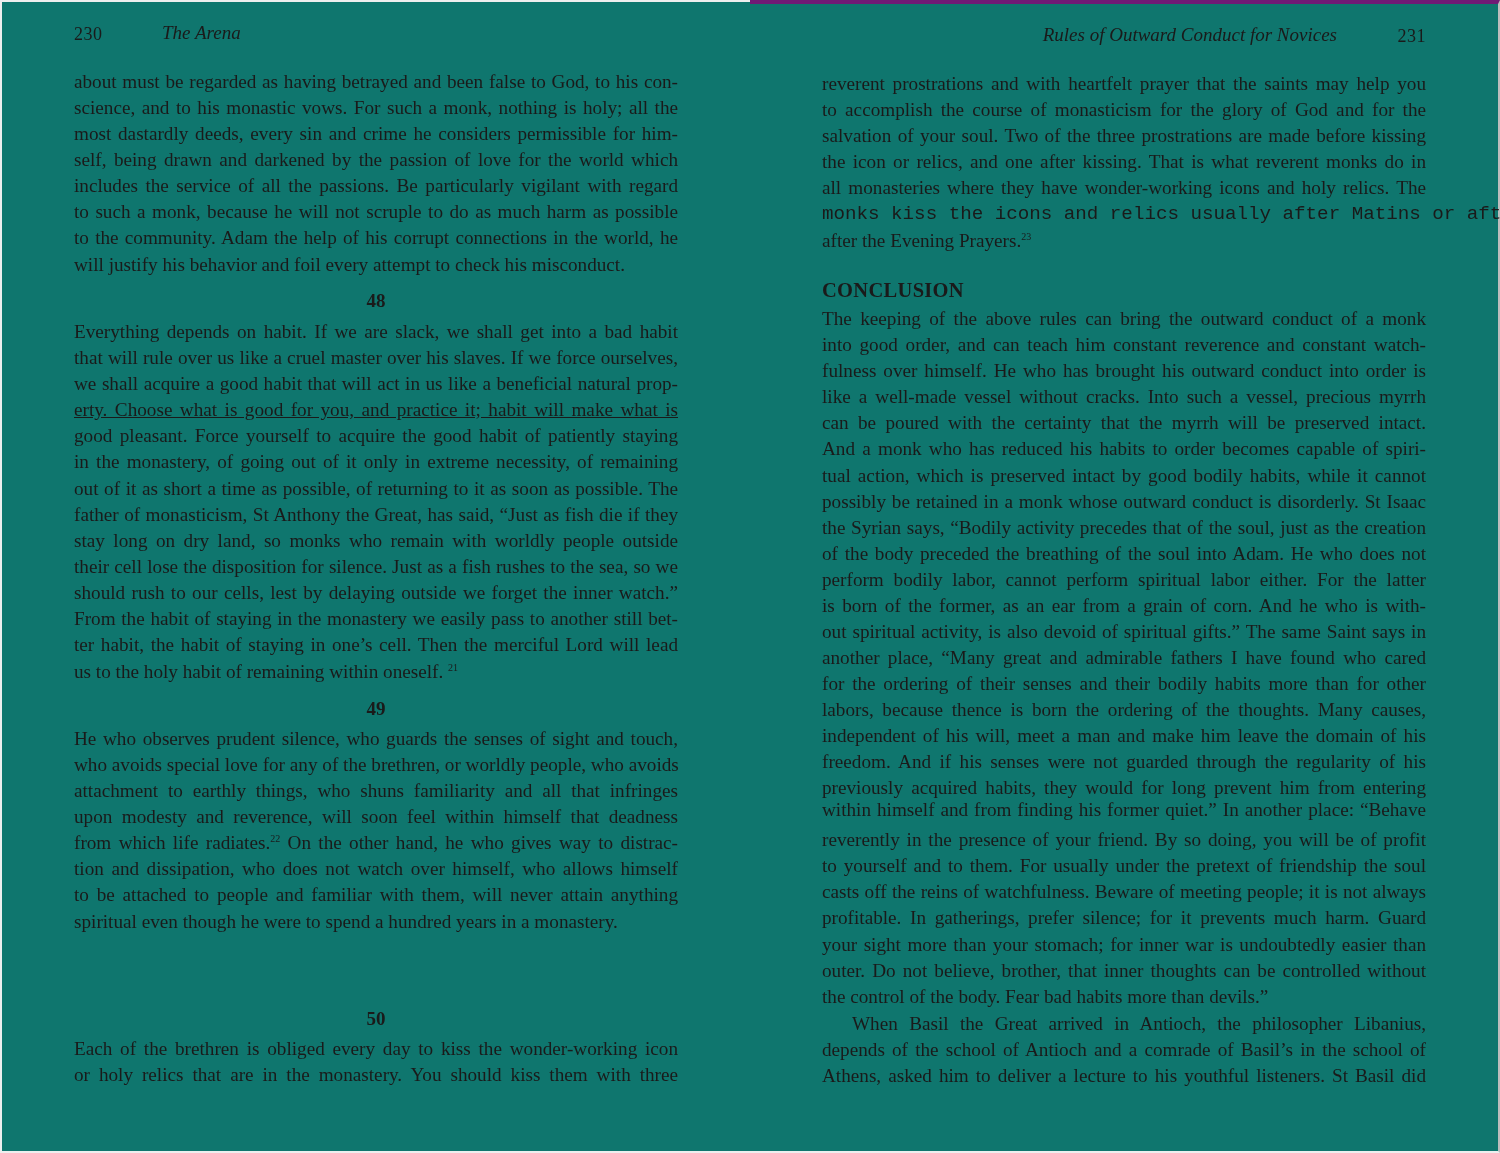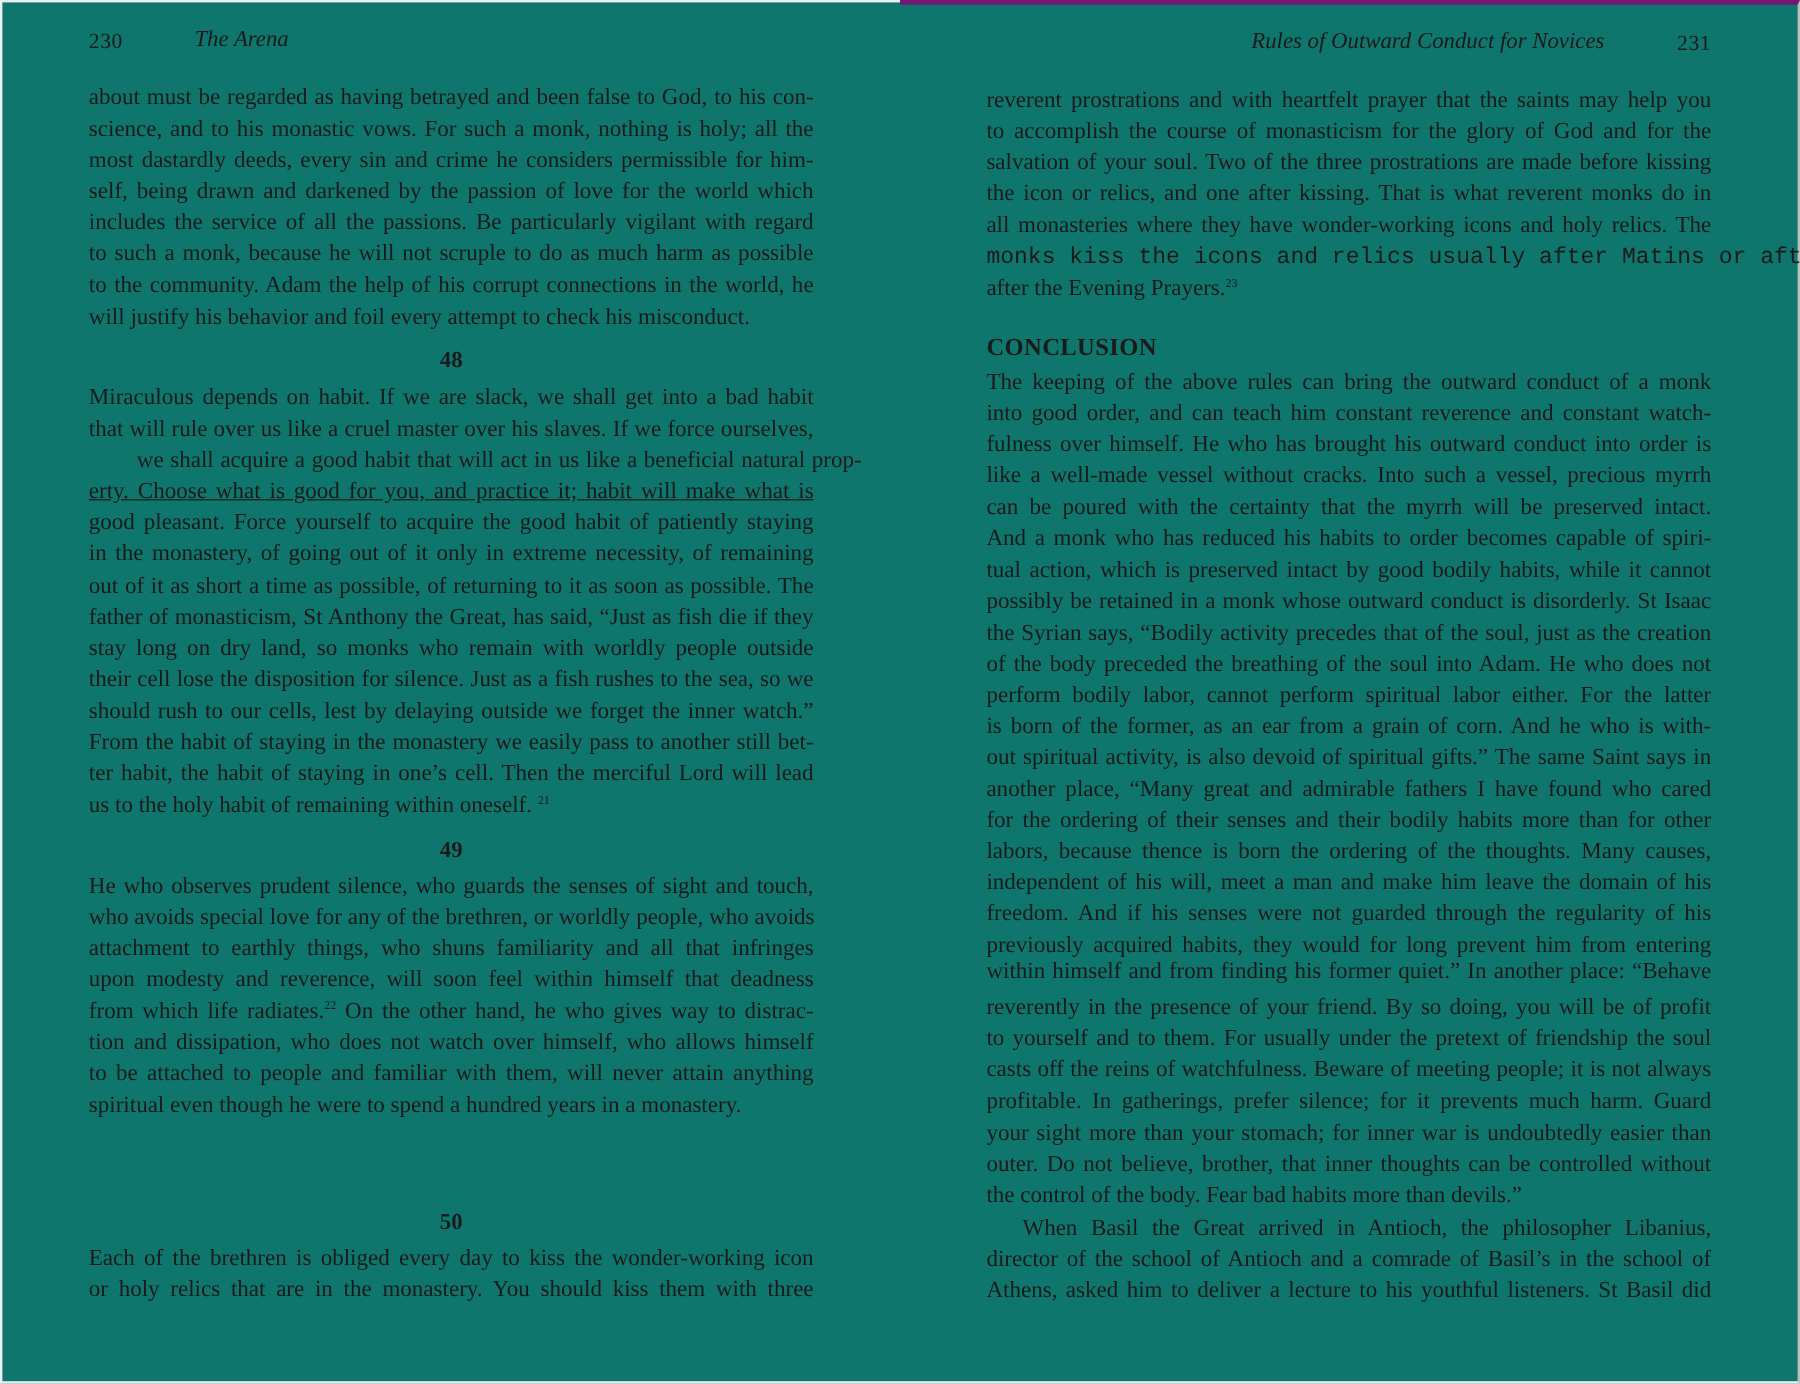--- a/index.html
+++ b/index.html
@@ -31,23 +31,23 @@
     <div class="line" style="left:72px;width:604px;top:119px;">most dastardly deeds, every sin and crime he considers permissible for him-</div>
     <div class="line" style="left:72px;width:604px;top:145px;">self, being drawn and darkened by the passion of love for the world which</div>
     <div class="line" style="left:72px;width:604px;top:171px;">includes the service of all the passions. Be particularly vigilant with regard</div>
     <div class="line" style="left:72px;width:604px;top:197px;">to such a monk, because he will not scruple to do as much harm as possible</div>
     <div class="line" style="left:72px;width:604px;top:223px;">to the community. Adam the help of his corrupt connections in the world, he</div>
     <div class="line last" style="left:72px;width:604px;top:250px;">will justify his behavior and foil every attempt to check his misconduct.</div>
   </div>
 
   <div class="sec-num" style="left:72px;width:604px;top:288px;">48</div>
   <div>
-    <div class="line" style="left:72px;width:604px;top:317px;">Miraculous depends on habit. If we are slack, we shall get into a bad habit</div>
+    <div class="line" style="left:72px;width:604px;top:317px;">Everything depends on habit. If we are slack, we shall get into a bad habit</div>
     <div class="line" style="left:72px;width:604px;top:343px;">that will rule over us like a cruel master over his slaves. If we force ourselves,</div>
-    <div class="line" style="left:72px;width:604px;top:369px;margin-left:40px;">we shall acquire a good habit that will act in us like a beneficial natural prop-</div>
+    <div class="line" style="left:72px;width:604px;top:369px;">we shall acquire a good habit that will act in us like a beneficial natural prop-</div>
     <div class="line" style="left:72px;width:604px;top:395px;text-decoration:underline;">erty. Choose what is good for you, and practice it; habit will make what is</div>
     <div class="line" style="left:72px;width:604px;top:421px;">good pleasant. Force yourself to acquire the good habit of patiently staying</div>
     <div class="line" style="left:72px;width:604px;top:447px;">in the monastery, of going out of it only in extreme necessity, of remaining</div>
     <div class="line" style="left:72px;width:604px;top:474px;">out of it as short a time as possible, of returning to it as soon as possible. The</div>
     <div class="line" style="left:72px;width:604px;top:500px;">father of monasticism, St Anthony the Great, has said, “Just as fish die if they</div>
     <div class="line" style="left:72px;width:604px;top:526px;">stay long on dry land, so monks who remain with worldly people outside</div>
     <div class="line" style="left:72px;width:604px;top:552px;">their cell lose the disposition for silence. Just as a fish rushes to the sea, so we</div>
     <div class="line" style="left:72px;width:604px;top:578px;">should rush to our cells, lest by delaying outside we forget the inner watch.”</div>
     <div class="line" style="left:72px;width:604px;top:604px;">From the habit of staying in the monastery we easily pass to another still bet-</div>
     <div class="line" style="left:72px;width:604px;top:630px;">ter habit, the habit of staying in one’s cell. Then the merciful Lord will lead</div>
@@ -115,16 +115,16 @@
     <div class="line" style="left:72px;width:604px;top:849px;">to yourself and to them. For usually under the pretext of friendship the soul</div>
     <div class="line" style="left:72px;width:604px;top:875px;">casts off the reins of watchfulness. Beware of meeting people; it is not always</div>
     <div class="line" style="left:72px;width:604px;top:901px;">profitable. In gatherings, prefer silence; for it prevents much harm. Guard</div>
     <div class="line" style="left:72px;width:604px;top:928px;">your sight more than your stomach; for inner war is undoubtedly easier than</div>
     <div class="line" style="left:72px;width:604px;top:954px;">outer. Do not believe, brother, that inner thoughts can be controlled without</div>
     <div class="line last" style="left:72px;width:604px;top:980px;">the control of the body. Fear bad habits more than devils.”</div>
   </div>
 
   <div>
     <div class="line indent" style="left:72px;width:604px;top:1007px;">When Basil the Great arrived in Antioch, the philosopher Libanius,</div>
-    <div class="line" style="left:72px;width:604px;top:1033px;">director of the school of Antioch and a comrade of Basil’s in the school of</div>
+    <div class="line" style="left:72px;width:604px;top:1033px;">depends of the school of Antioch and a comrade of Basil’s in the school of</div>
     <div class="line" style="left:72px;width:604px;top:1059px;">Athens, asked him to deliver a lecture to his youthful listeners. St Basil did</div>
   </div>
 </div>
 
 </body></html>

